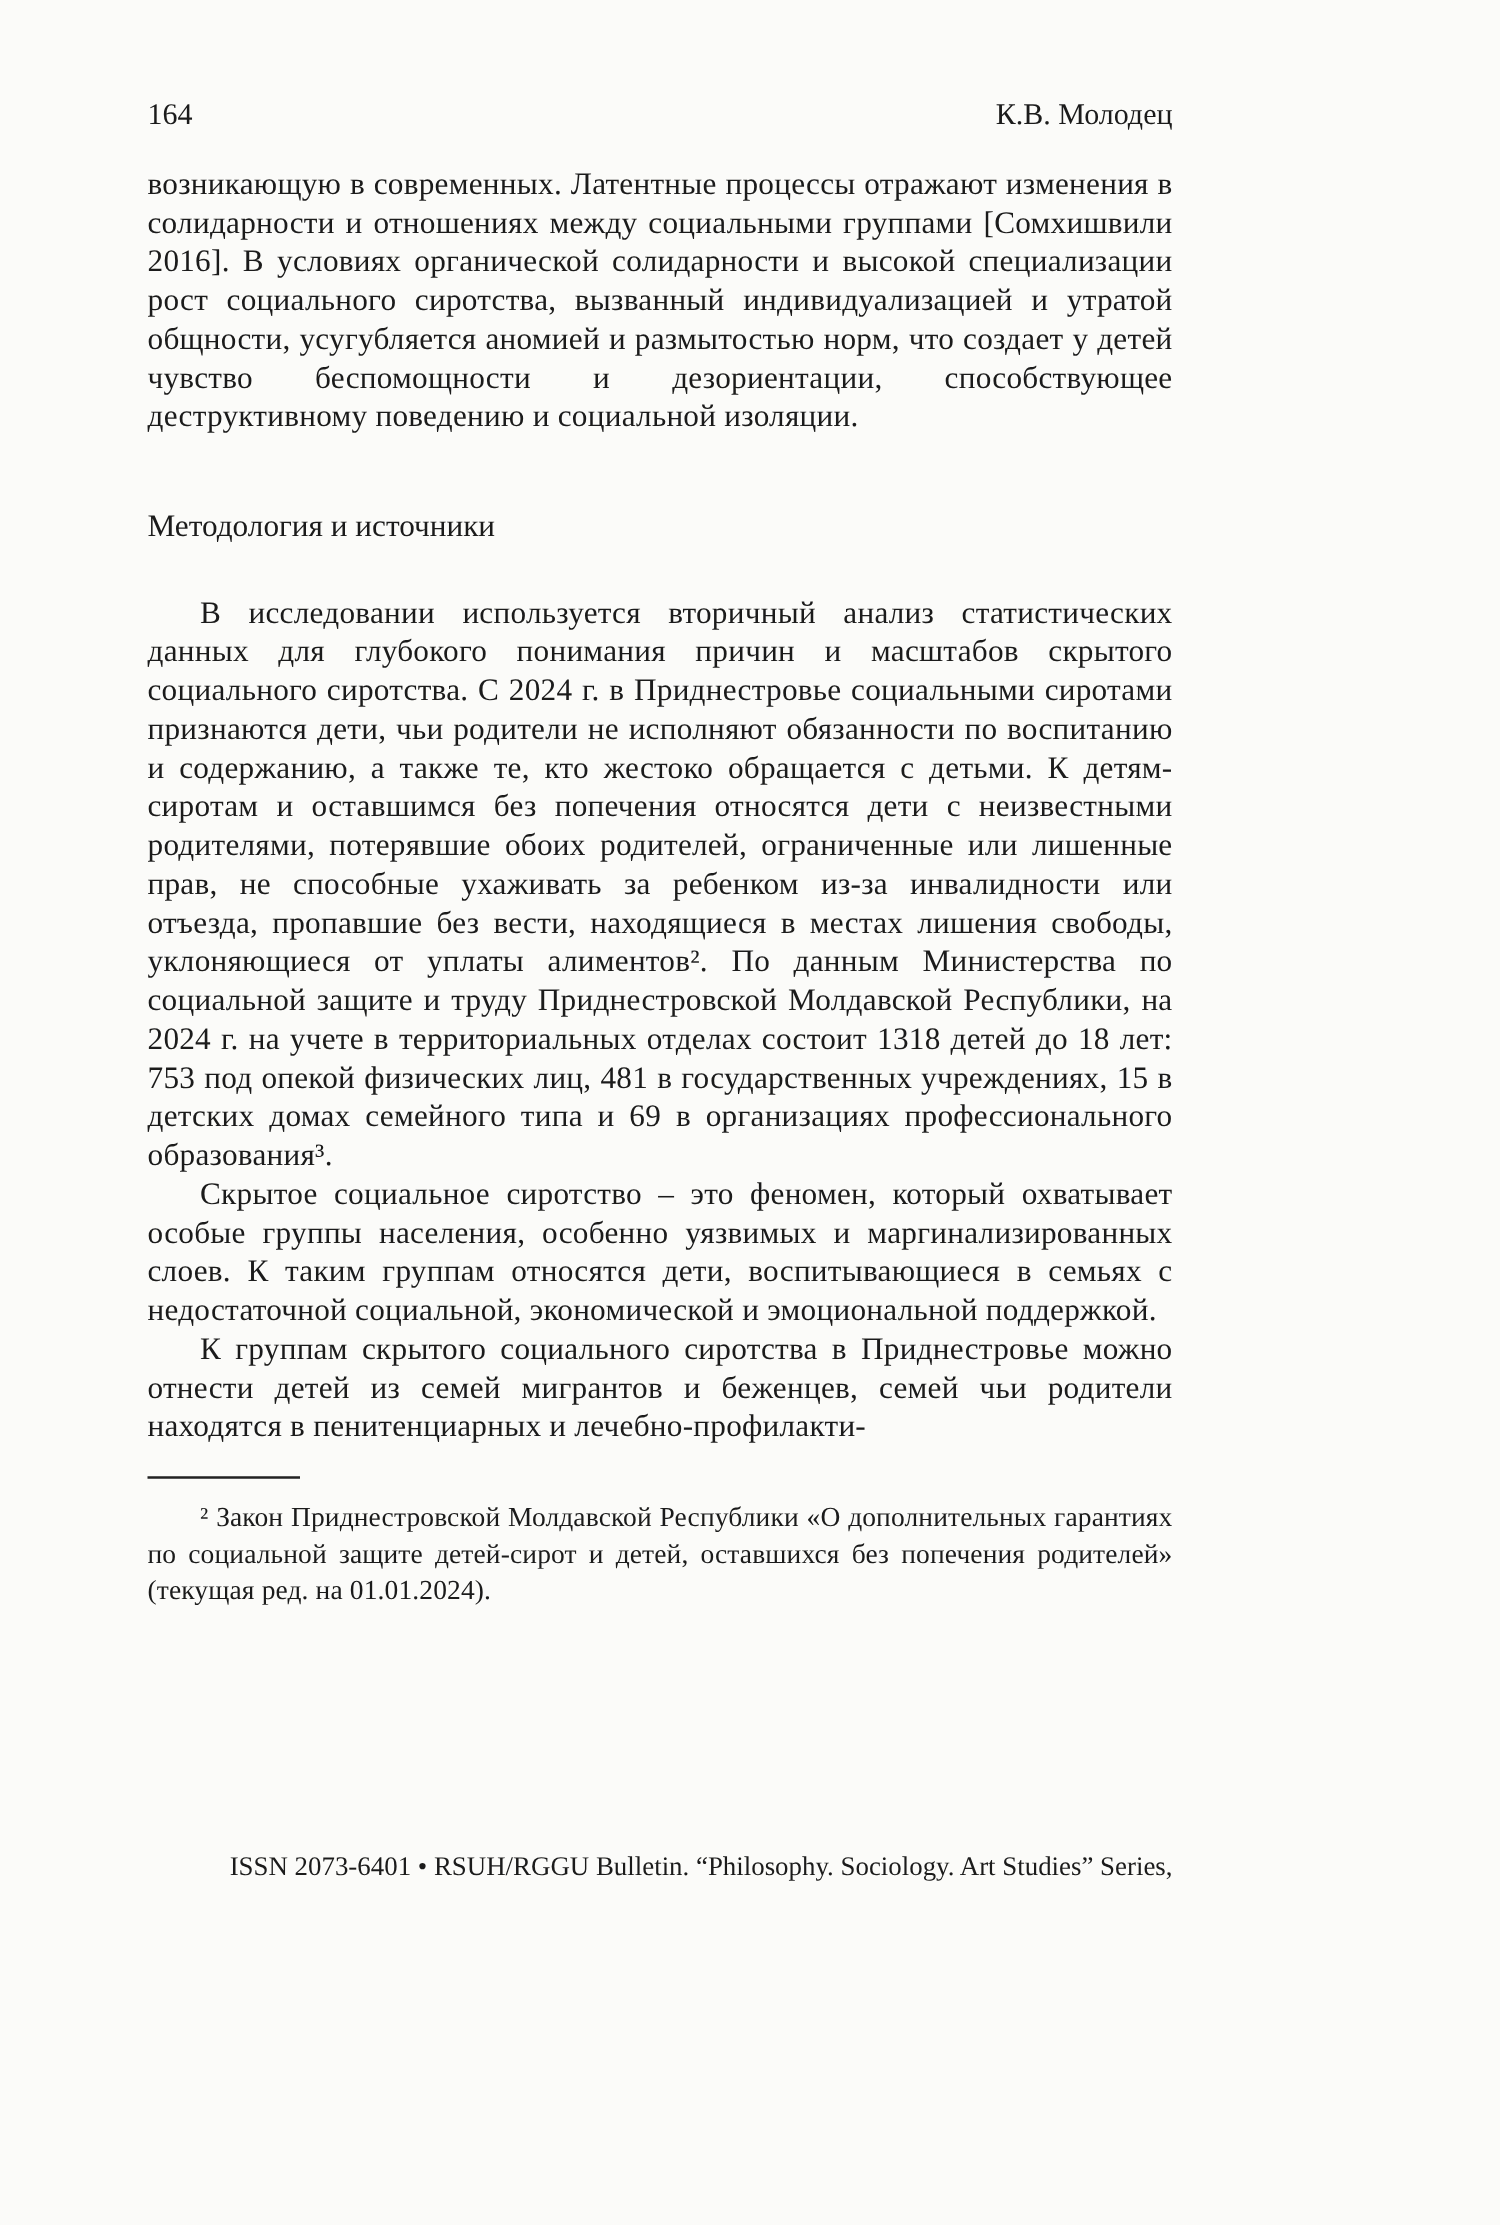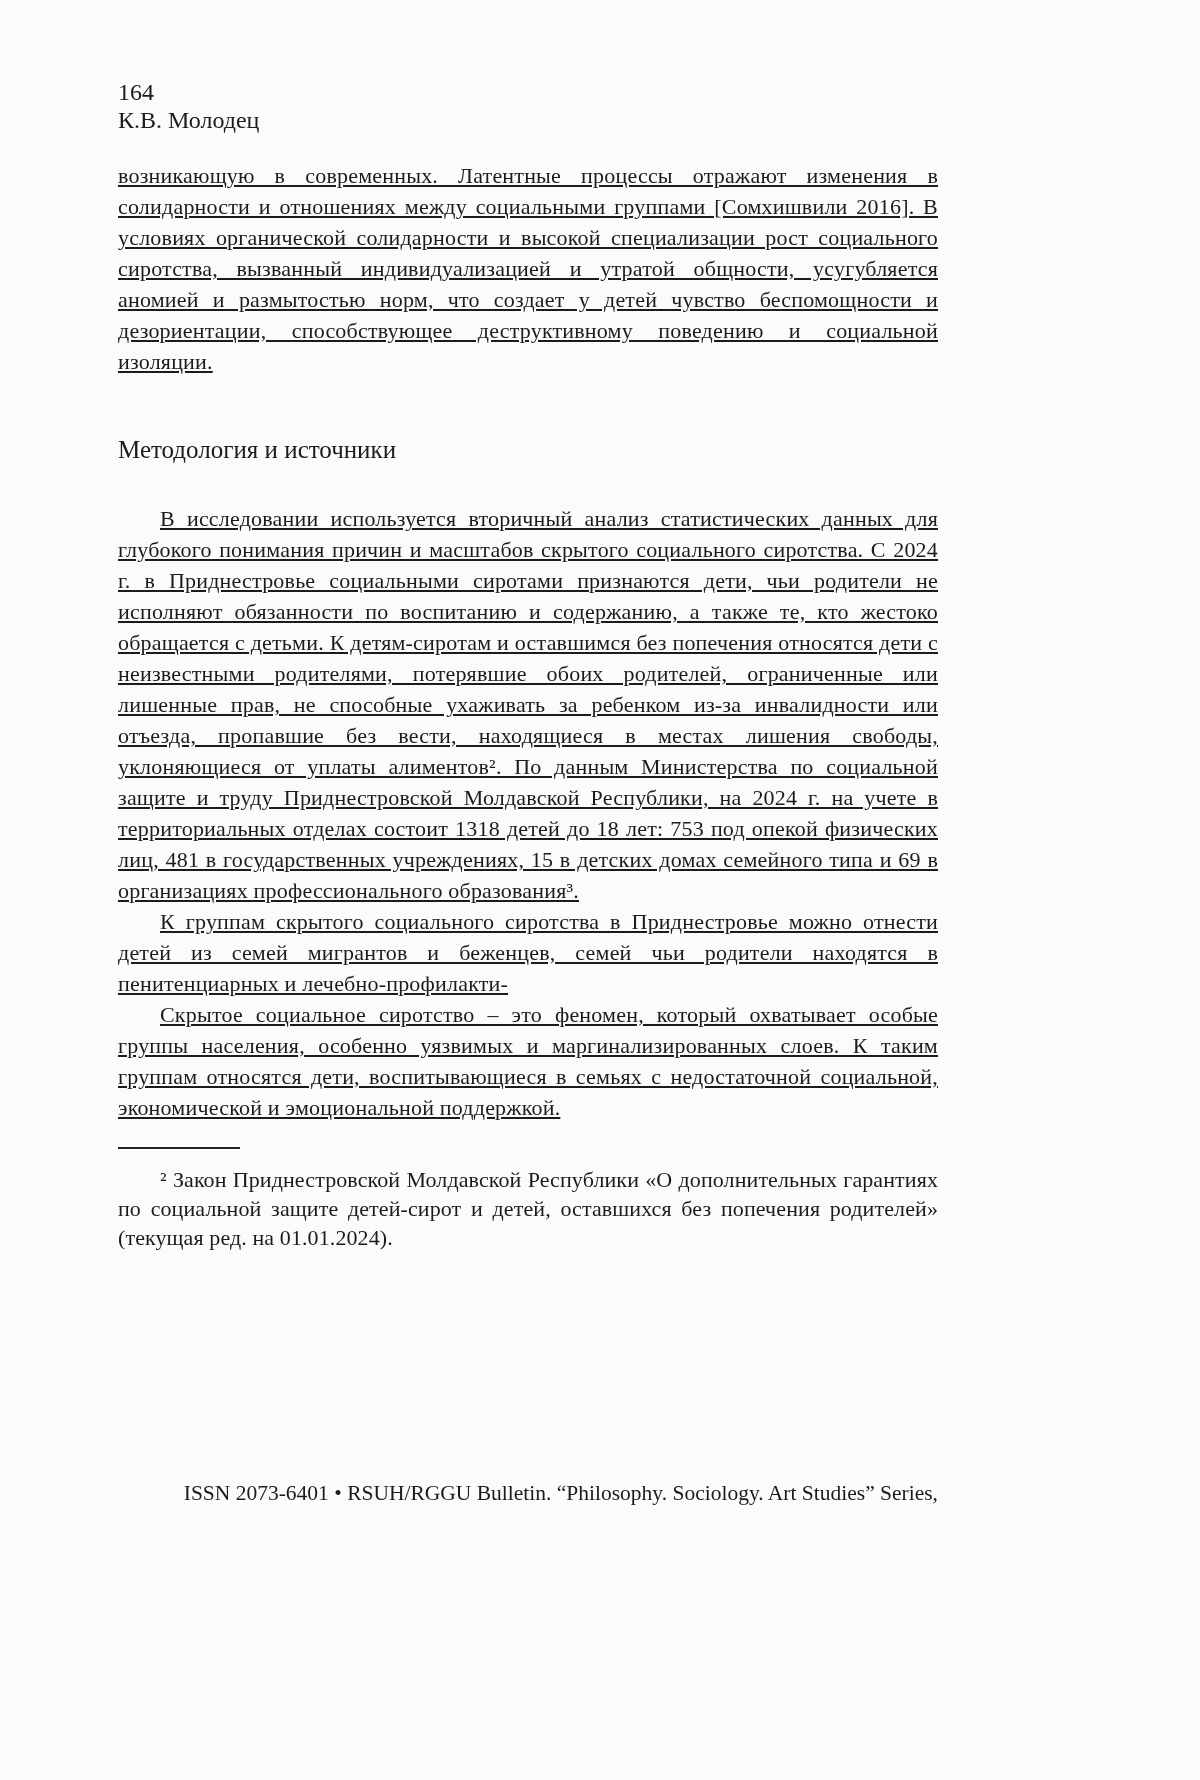--- a/index.html
+++ b/index.html
@@ -21,29 +21,27 @@
     padding: 78px 262px 0 118px;
     background: #fbfbf9;
   }
   .running-head {
     display: flex;
     justify-content: space-between;
     align-items: baseline;
     font-size: 24px;
     line-height: 28px;
     margin-bottom: 26px;
-    flex-direction: column;
   }
   .body-text p {
     margin: 0;
-    font-size: 22px;
+    font-size: 25px;
     line-height: 31px;
     text-align: justify;
     letter-spacing: 0.2px;
-    text-decoration: underline;
   }
   .body-text p.indent {
     text-indent: 42px;
   }
   .section-heading {
     font-size: 25px;
     line-height: 30px;
     margin: 58px 0 38px 0;
     text-align: left;
   }
@@ -84,22 +82,22 @@
     <span>164</span>
     <span>К.В. Молодец</span>
   </div>
 
   <div class="body-text">
     <p>возникающую в современных. Латентные процессы отражают изменения в солидарности и отношениях между социальными группами [Сомхишвили 2016]. В условиях органической солидарности и высокой специализации рост социального сиротства, вызванный индивидуализацией и утратой общности, усугубляется аномией и размытостью норм, что создает у детей чувство беспомощности и дезориентации, способствующее деструктивному поведению и социальной изоляции.</p>
 
     <div class="section-heading">Методология и источники</div>
 
     <p class="indent">В исследовании используется вторичный анализ статистических данных для глубокого понимания причин и масштабов скрытого социального сиротства. С 2024 г. в Приднестровье социальными сиротами признаются дети, чьи родители не исполняют обязанности по воспитанию и содержанию, а также те, кто жестоко обращается с детьми. К детям-сиротам и оставшимся без попечения относятся дети с неизвестными родителями, потерявшие обоих родителей, ограниченные или лишенные прав, не способные ухаживать за ребенком из-за инвалидности или отъезда, пропавшие без вести, находящиеся в местах лишения свободы, уклоняющиеся от уплаты алиментов². По данным Министерства по социальной защите и труду Приднестровской Молдавской Республики, на 2024 г. на учете в территориальных отделах состоит 1318 детей до 18 лет: 753 под опекой физических лиц, 481 в государственных учреждениях, 15 в детских домах семейного типа и 69 в организациях профессионального образования³.</p>
+    <p class="indent">Скрытое социальное сиротство – это феномен, который охватывает особые группы населения, особенно уязвимых и маргинализированных слоев. К таким группам относятся дети, воспитывающиеся в семьях с недостаточной социальной, экономической и эмоциональной поддержкой.</p>
     <p class="indent">К группам скрытого социального сиротства в Приднестровье можно отнести детей из семей мигрантов и беженцев, семей чьи родители находятся в пенитенциарных и лечебно-профилакти-</p>
-    <p class="indent">Скрытое социальное сиротство – это феномен, который охватывает особые группы населения, особенно уязвимых и маргинализированных слоев. К таким группам относятся дети, воспитывающиеся в семьях с недостаточной социальной, экономической и эмоциональной поддержкой.</p>
   </div>
 
   <hr class="footnote-rule">
 
   <div class="footnotes">
     <p>² Закон Приднестровской Молдавской Республики «О дополнительных гарантиях по социальной защите детей-сирот и детей, оставшихся без попечения родителей» (текущая ред. на 01.01.2024).</p>
   </div>
 
   <div class="footer">
     <div>ISSN 2073-6401 • RSUH/RGGU Bulletin. “Philosophy. Sociology. Art Studies” Series,</div>

